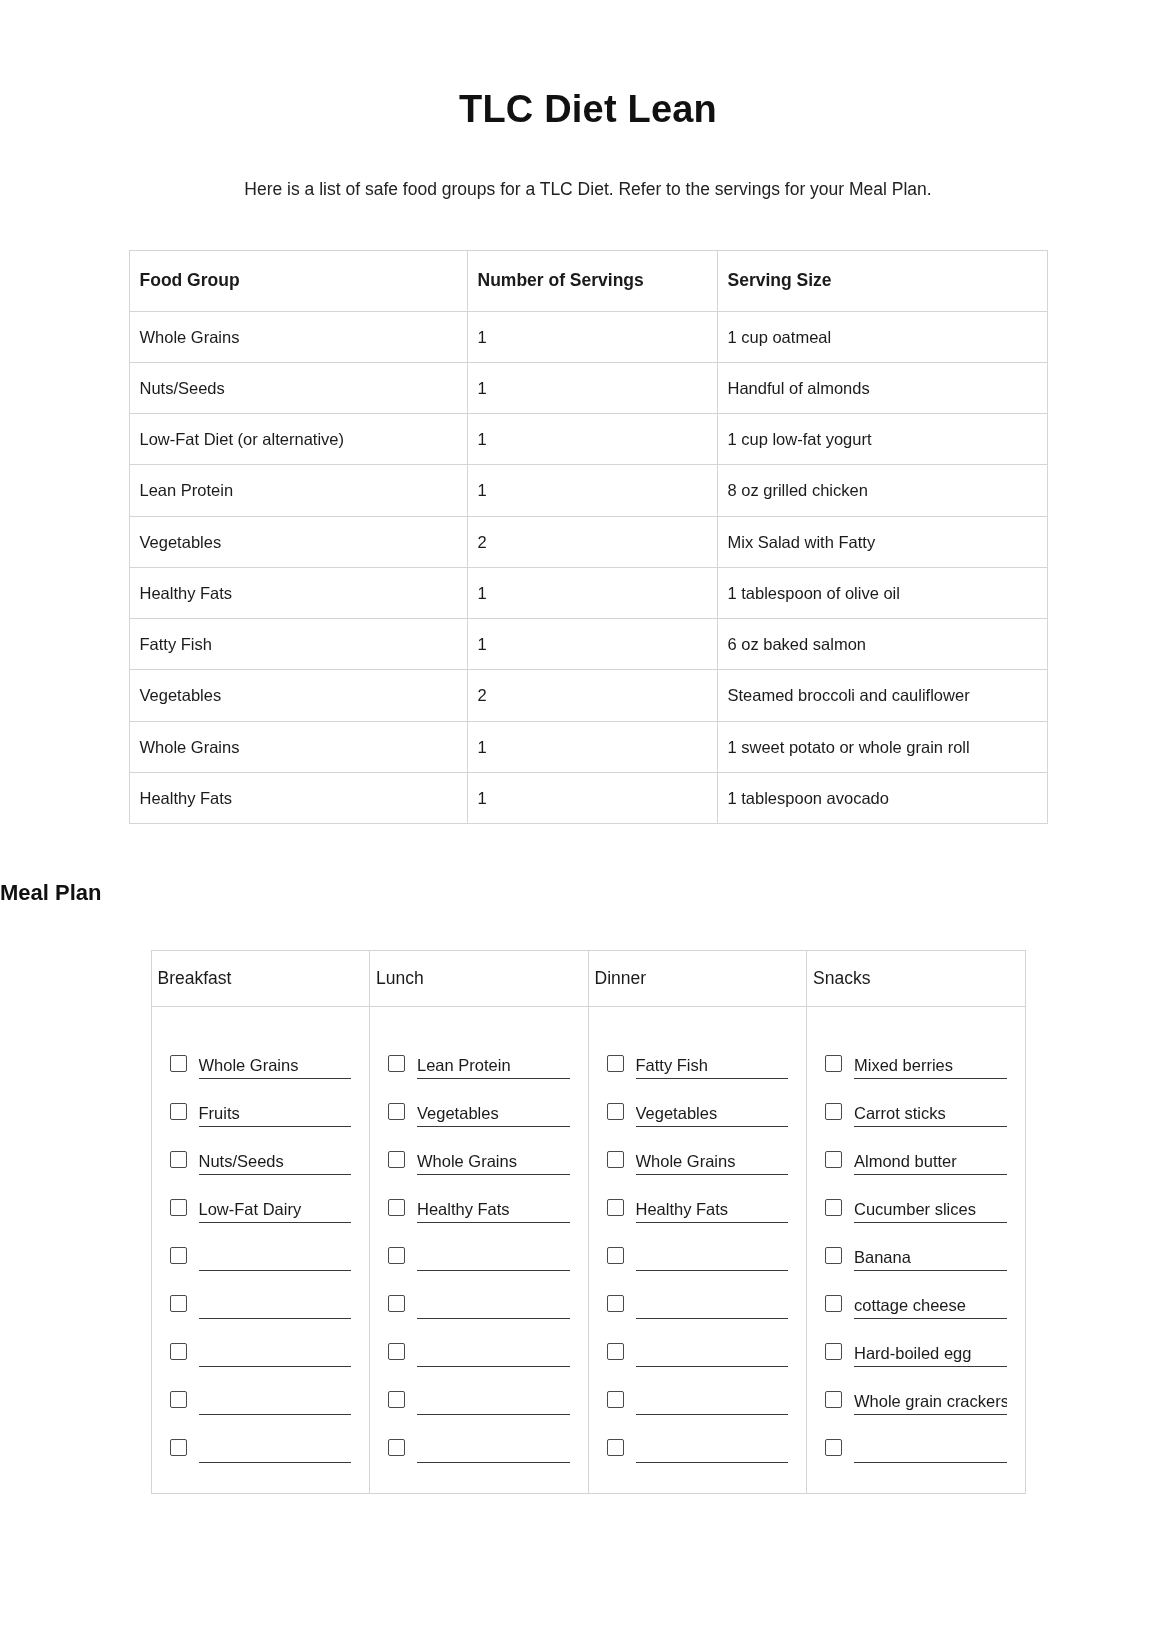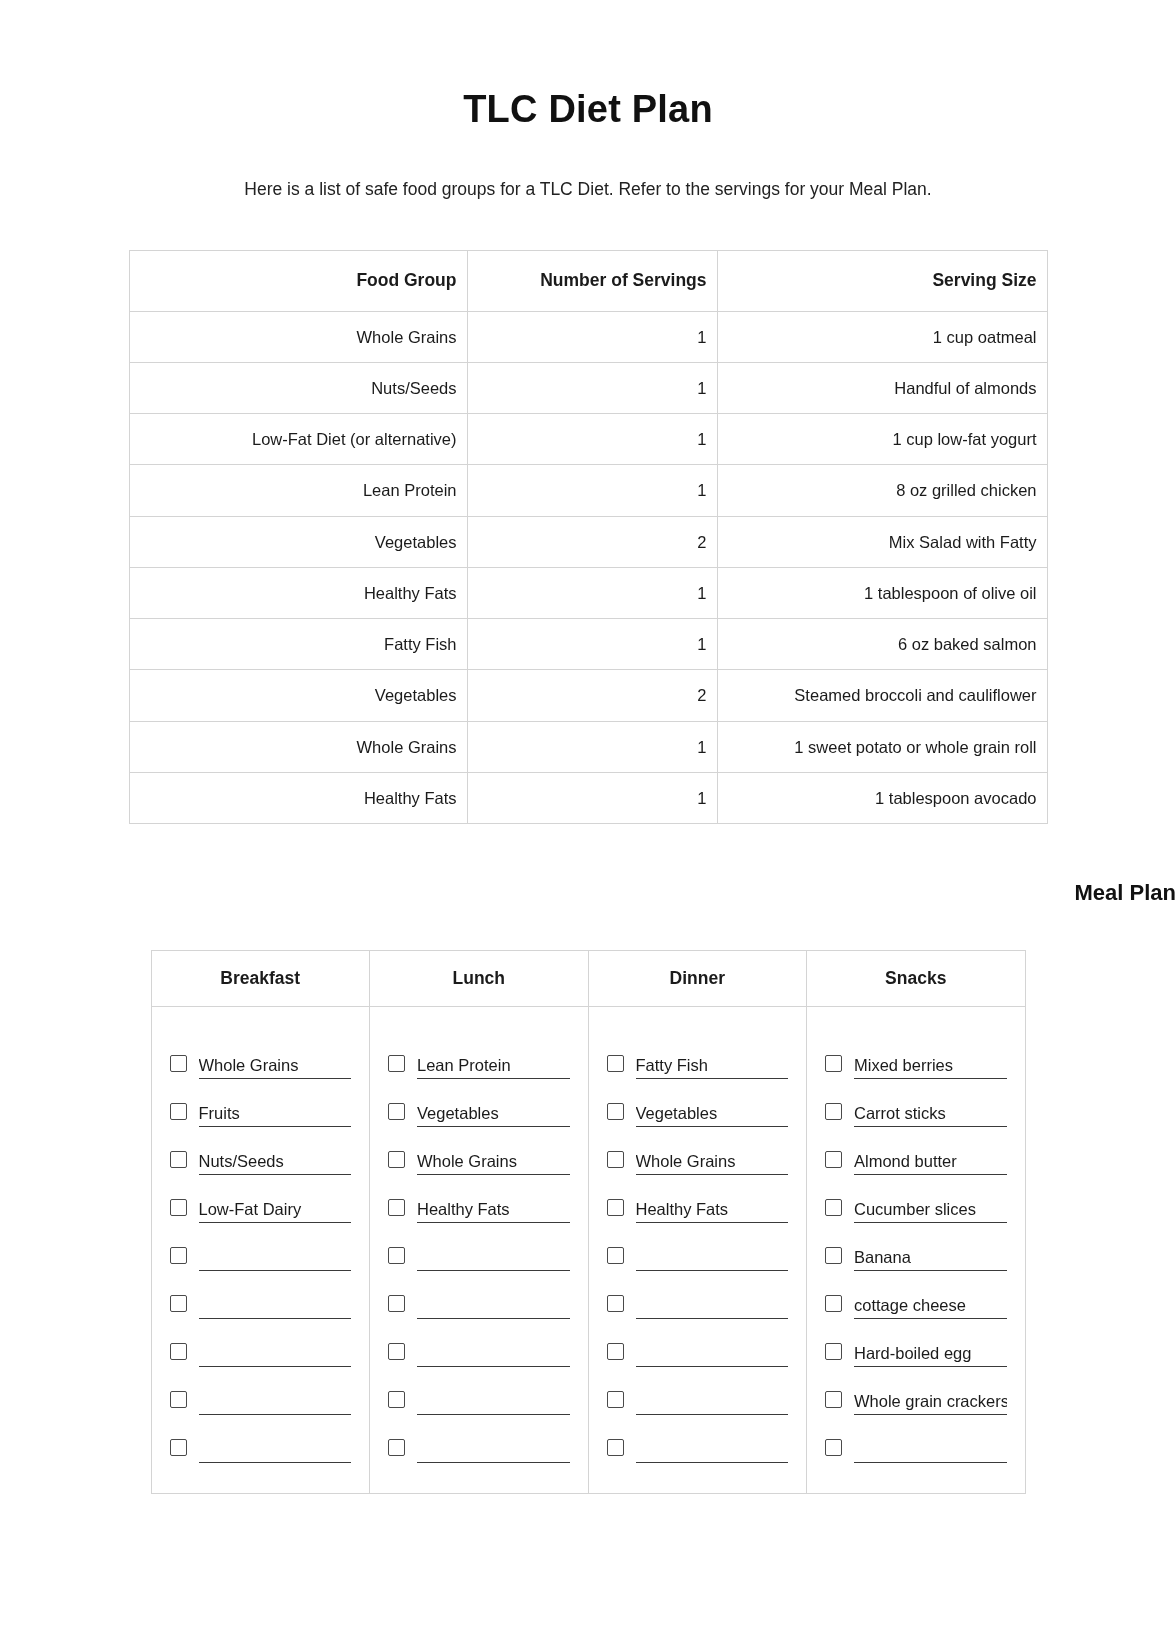--- a/index.html
+++ b/index.html
@@ -40,55 +40,55 @@
   
   .food-table {
     margin: 50px auto 0 auto;
     width: 875px;
     border-collapse: collapse;
     table-layout: fixed;
   }
   .food-table th,
   .food-table td {
     border: 1px solid #d4d4d4;
-    text-align: right;
+    text-align: left;
     font-size: 16.5px;
     color: #1b1b1b;
     padding: 14px 10px;
     line-height: 1.35;
   }
   .food-table th {
     font-weight: bold;
     font-size: 17.5px;
     padding: 18px 10px;
   }
   .col-group { width: 338px; }
   .col-serv  { width: 250px; }
   .col-size  { width: 330px; }
 
   
   .meal-title {
-    text-align: right;
+    text-align: left;
     font-size: 22px;
     font-weight: bold;
     margin: 56px 0 0 0;
     color: #111111;
   }
   .meal-table {
     margin: 44px auto 0 auto;
     width: 875px;
     border-collapse: collapse;
     table-layout: fixed;
   }
   .meal-table th {
     border: 1px solid #d4d4d4;
     font-size: 17.5px;
-    font-weight: bold;
+    font-weight: normal;
     padding: 17px 6px;
-    text-align: center;
+    text-align: left;
   }
   .meal-table td {
     border: 1px solid #d4d4d4;
     vertical-align: top;
     padding: 24px 18px 30px 18px;
   }
   .meal-col { width: 218px; }
 
   .check-row {
     display: flex;
@@ -115,21 +115,21 @@
     white-space: nowrap;
     overflow: hidden;
   }
   .line.empty { height: 17px; }
 </style>
 </head>
 <body>
 
 <div class="page">
 
-  <h1 class="title">TLC Diet Plan</h1>
+  <h1 class="title">TLC Diet Lean</h1>
 
   <p class="intro">Here is a list of safe food groups for a TLC Diet. Refer to the servings for your Meal Plan.</p>
 
   <table class="food-table">
     <colgroup>
       <col class="col-group">
       <col class="col-serv">
       <col class="col-size">
     </colgroup>
     <thead>

